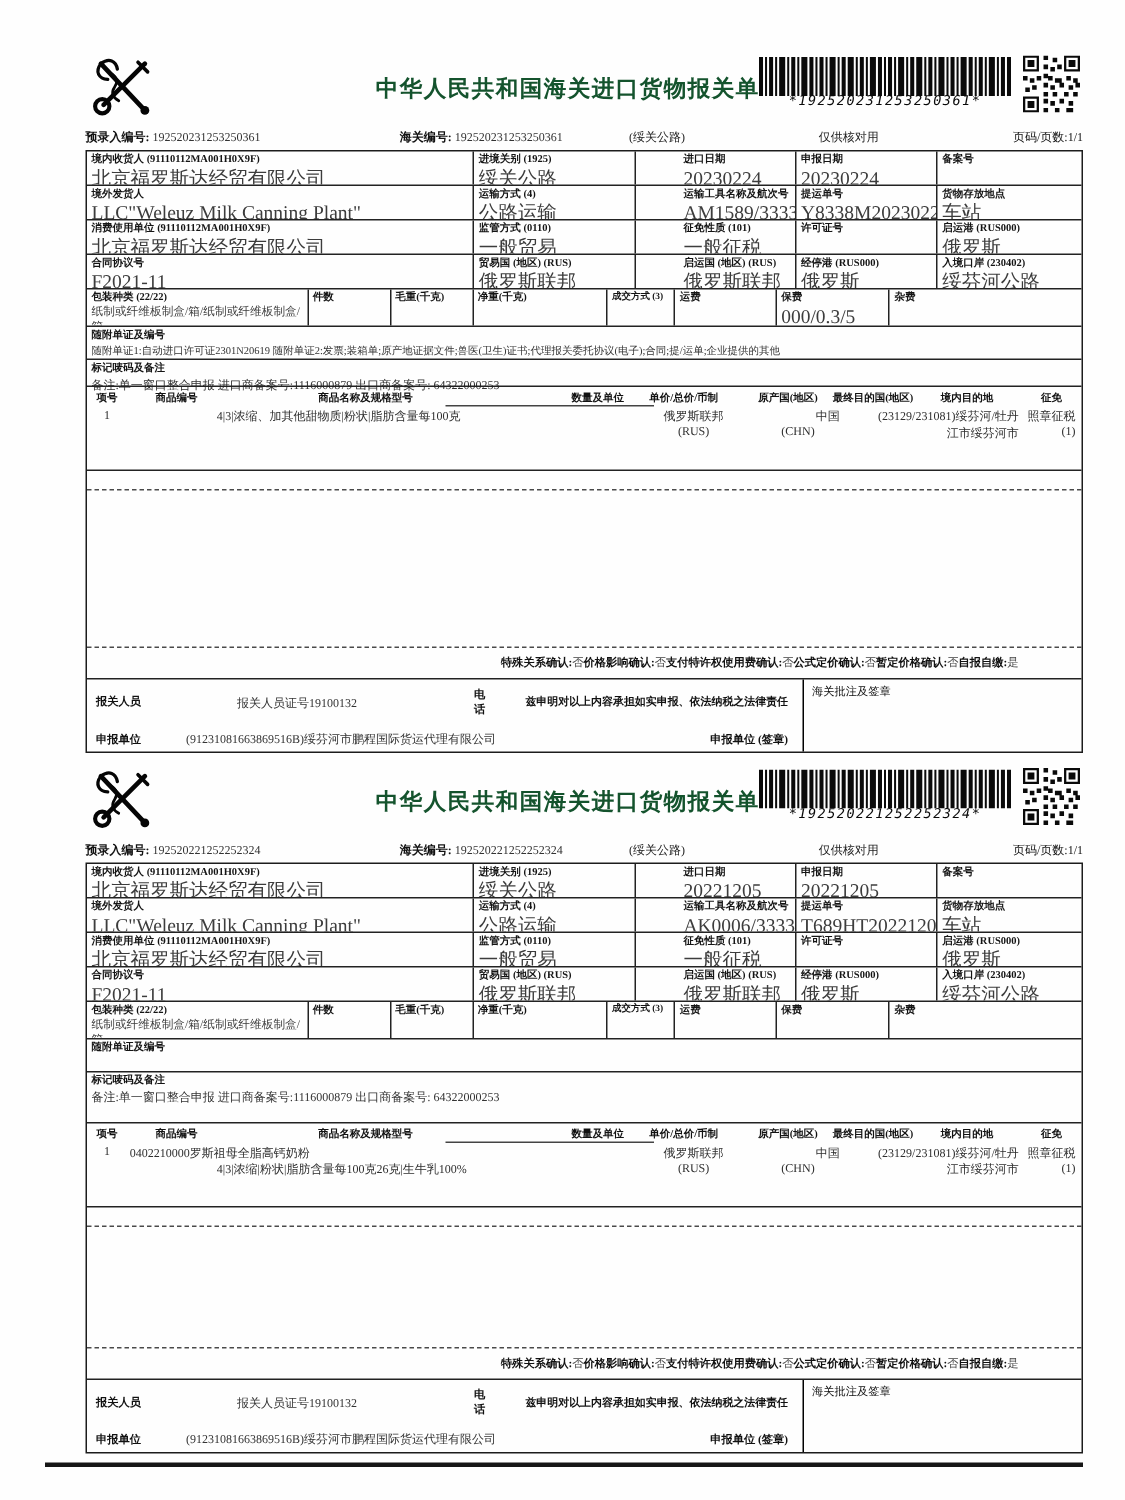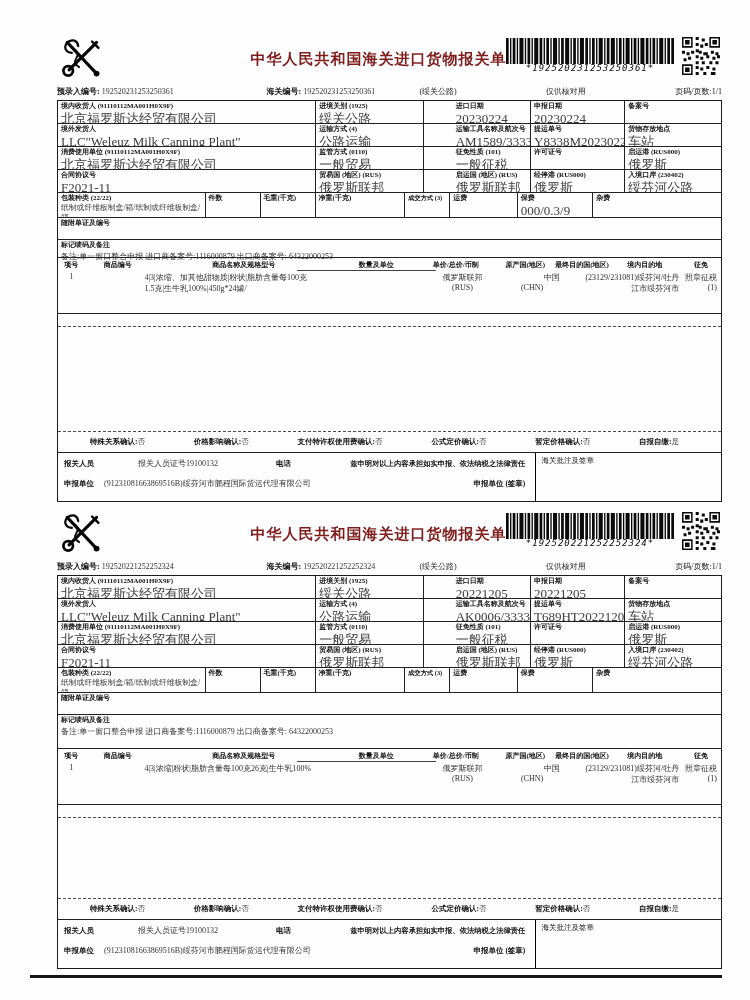--- a/index.html
+++ b/index.html
@@ -5,21 +5,21 @@
   html,body{margin:0;padding:0;background:#fff;}
   .page{position:relative;width:750px;height:1000px;background:#fefefe;overflow:hidden;
         font-family:"Liberation Serif","DejaVu Serif",serif;color:#111;}
   .form-slot{position:absolute;left:57px;width:665px;}
   .form-a{top:30px;} .form-b{top:505px;}
 
   
   .form-header{position:relative;height:56px;}
   .logo{position:absolute;left:2px;top:6px;width:44px;height:44px;}
   .title{position:absolute;left:18px;right:40px;top:20px;text-align:center;
-         font-size:15px;font-weight:bold;letter-spacing:1px;color:#7f1d1d;white-space:nowrap;}
+         font-size:15px;font-weight:bold;letter-spacing:1px;color:#14532d;white-space:nowrap;}
   .codes{position:absolute;right:48px;top:8px;width:168px;font-style:italic;}
   .bars{width:168px;height:26px;display:block;}
   .barcode-text{font-family:"DejaVu Sans Mono","Liberation Mono",monospace;
                 font-size:9px;letter-spacing:1px;text-align:center;color:#0a0a0a;margin-top:-1px;white-space:nowrap;}
   .qr{position:absolute;right:2px;top:7px;width:38px;height:38px;}
 
   
   .info-line{display:flex;align-items:baseline;font-size:8px;height:14px;color:#111;}
   .info-line b{font-weight:bold;}
   .ival{color:#333;margin-left:2px;}
@@ -42,45 +42,45 @@
 
   .full-row{border-top:1px solid #222;box-sizing:border-box;padding:1px 3px;}
   .r-docs{height:22px;}
   .docs-val{font-size:7px;color:#333;white-space:nowrap;margin-top:1px;}
   .form-a .r-marks{height:18px;} .form-b .r-marks{height:34px;}
   .marks-val{font-size:8px;color:#333;white-space:nowrap;margin-top:1px;}
 
   
   .item-head{position:relative;display:flex;border-top:1px solid #222;height:13px;align-items:center;}
   .ih{font-size:7px;font-weight:bold;text-align:center;white-space:nowrap;overflow:visible;}
-  .h1{width:4%;} .h2{width:10%;} .h3{width:28%;} .h4{width:12%;} .h5{width:12%;}
+  .h1{width:4%;} .h2{width:10%;} .h3{width:28%;} .h4{width:12%;text-align:right;} .h5{width:12%;}
   .h6{width:9%;} .h7{width:8%;} .h8{width:11%;} .h9{flex:1;}
   .hdr-underline{position:absolute;left:36%;width:21%;bottom:0;border-bottom:1px solid #444;height:0;}
   .item-row{display:flex;height:42px;border-bottom:1px solid #222;font-size:8px;color:#2e2e2e;}
   .ic{box-sizing:border-box;padding:1px 2px;}
   .ic1{width:4%;text-align:center;} .ic2{width:44%;} .ic3{width:7%;}
   .ic4{width:12%;} .ic5{width:9%;} .ic6{width:18%;} .ic7{flex:1;}
   .g1{white-space:nowrap;} .g2{padding-left:58px;white-space:nowrap;}
   .ic4 div{text-align:center;} .ic5 .d1{text-align:right;} .ic5 .d2{text-align:center;}
   .ic6 div{text-align:right;} .ic7 div{text-align:right;padding-right:2px;}
 
   .empty-row{height:12px;}
   .dash{height:0;border-top:1px dashed #4a4a4a;}
   .form-a .void{height:104px;} .form-b .void{height:80px;}
 
   
-  .confirm{display:flex;justify-content:space-between;align-items:center;height:20px;
+  .confirm{display:flex;justify-content:flex-end;align-items:center;height:20px;
            padding:0 42px 0 32px;font-size:7.5px;}
   .citem b{font-weight:bold;color:#111;} .citem span{color:#444;}
 
   
   .footer{display:flex;border-top:1px solid #222;height:48px;}
   .f-left{flex:1;padding:5px 6px 2px 6px;box-sizing:border-box;}
   .f-right{width:28%;border-left:1px solid #000000;padding:3px 5px;font-size:7.5px;font-weight:normal;box-sizing:border-box;}
-  .f-row1,.f-row2{display:flex;align-items:flex-end;font-size:7.5px;}
+  .f-row1,.f-row2{display:flex;align-items:center;font-size:7.5px;gap:20px;}
   .f-row2{margin-top:9px;}
   .flab{font-weight:bold;white-space:nowrap;}
   .fcert{margin-left:44px;color:#333;font-size:8px;white-space:nowrap;}
   .fphone{margin-left:58px;font-weight:bold;}
   .pledge{flex:1;text-align:right;font-weight:bold;font-size:7.3px;padding-right:4px;white-space:nowrap;}
   .funit{margin-left:10px;color:#333;font-size:8px;white-space:nowrap;}
   .fsign{margin-left:auto;font-weight:bold;padding-right:4px;white-space:nowrap;}
 
   .page-sep{position:absolute;top:975px;left:30px;width:692px;height:3px;background:#161616;}
 </style>
@@ -234,29 +234,30 @@
       <div class="cell p5">
             <div class="lab">成交方式 (3)</div>
             <div class="val"></div>
           </div>
       <div class="cell p6">
             <div class="lab">运费</div>
             <div class="val"></div>
           </div>
       <div class="cell p7">
             <div class="lab">保费</div>
-            <div class="val">000/0.3/9</div>
+            <div class="val">000/0.3/5</div>
           </div>
       <div class="cell p8">
             <div class="lab">杂费</div>
             <div class="val"></div>
           </div>
     </div>
     <div class="full-row r-docs">
       <div class="lab">随附单证及编号</div>
+      <div class="docs-val">随附单证1:自动进口许可证2301N20619 随附单证2:发票;装箱单;原产地证据文件;兽医(卫生)证书;代理报关委托协议(电子);合同;提/运单;企业提供的其他</div>
     </div>
     <div class="full-row r-marks">
       <div class="lab">标记唛码及备注</div>
       <div class="marks-val">备注:单一窗口整合申报 进口商备案号:1116000879 出口商备案号: 64322000253</div>
     </div>
 
     <div class="item-head">
       <span class="ih h1">项号</span>
       <span class="ih h2">商品编号</span>
       <span class="ih h3">商品名称及规格型号</span>
@@ -265,21 +266,20 @@
       <span class="ih h6">原产国(地区)</span>
       <span class="ih h7">最终目的国(地区)</span>
       <span class="ih h8">境内目的地</span>
       <span class="ih h9">征免</span>
       <span class="hdr-underline"></span>
     </div>
     <div class="item-row">
       <div class="ic ic1">1</div>
       <div class="ic ic2">
         <div class="g2">4|3|浓缩、加其他甜物质|粉状|脂肪含量每100克</div>
-        <div class="g2">1.5克|生牛乳100%|450g*24罐/</div>
       </div>
       <div class="ic ic3"></div>
       <div class="ic ic4">
             <div>俄罗斯联邦</div>
             <div>(RUS)</div>
           </div>
       <div class="ic ic5">
             <div class="d1">中国</div>
             <div class="d2">(CHN)</div>
           </div>
@@ -502,20 +502,21 @@
       <span class="ih h5">单价/总价/币制</span>
       <span class="ih h6">原产国(地区)</span>
       <span class="ih h7">最终目的国(地区)</span>
       <span class="ih h8">境内目的地</span>
       <span class="ih h9">征免</span>
       <span class="hdr-underline"></span>
     </div>
     <div class="item-row">
       <div class="ic ic1">1</div>
       <div class="ic ic2">
+        <div class="g1"><span>0402210000</span><span>罗斯祖母全脂高钙奶粉</span></div>
         <div class="g2">4|3|浓缩|粉状|脂肪含量每100克26克|生牛乳100%</div>
       </div>
       <div class="ic ic3"></div>
       <div class="ic ic4">
             <div>俄罗斯联邦</div>
             <div>(RUS)</div>
           </div>
       <div class="ic ic5">
             <div class="d1">中国</div>
             <div class="d2">(CHN)</div>

